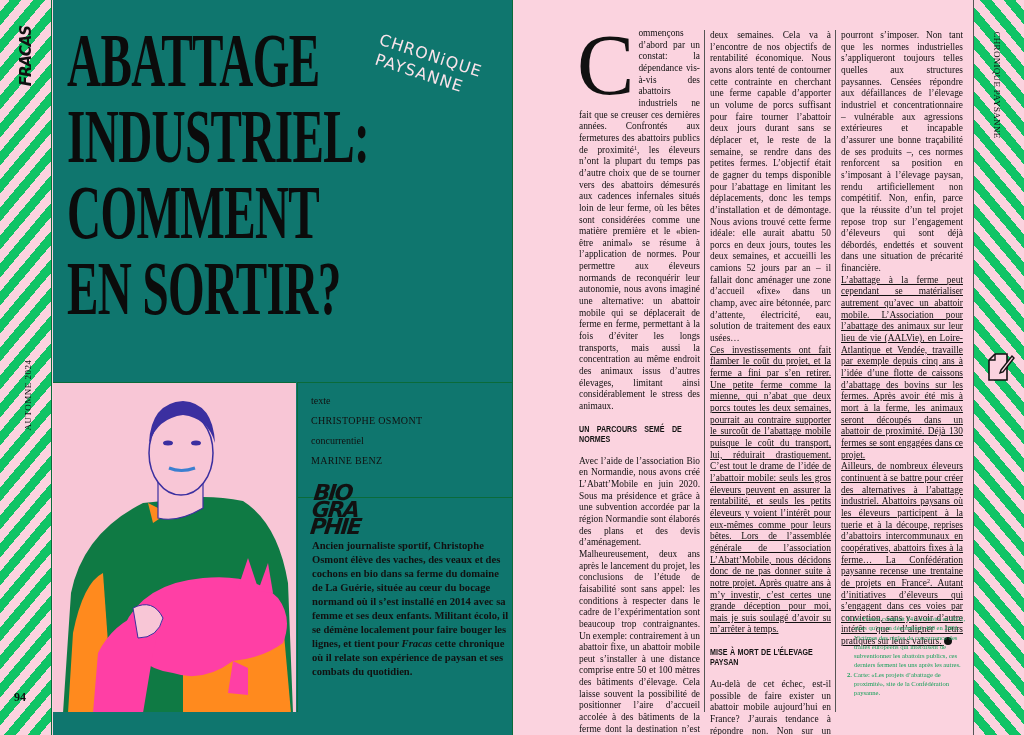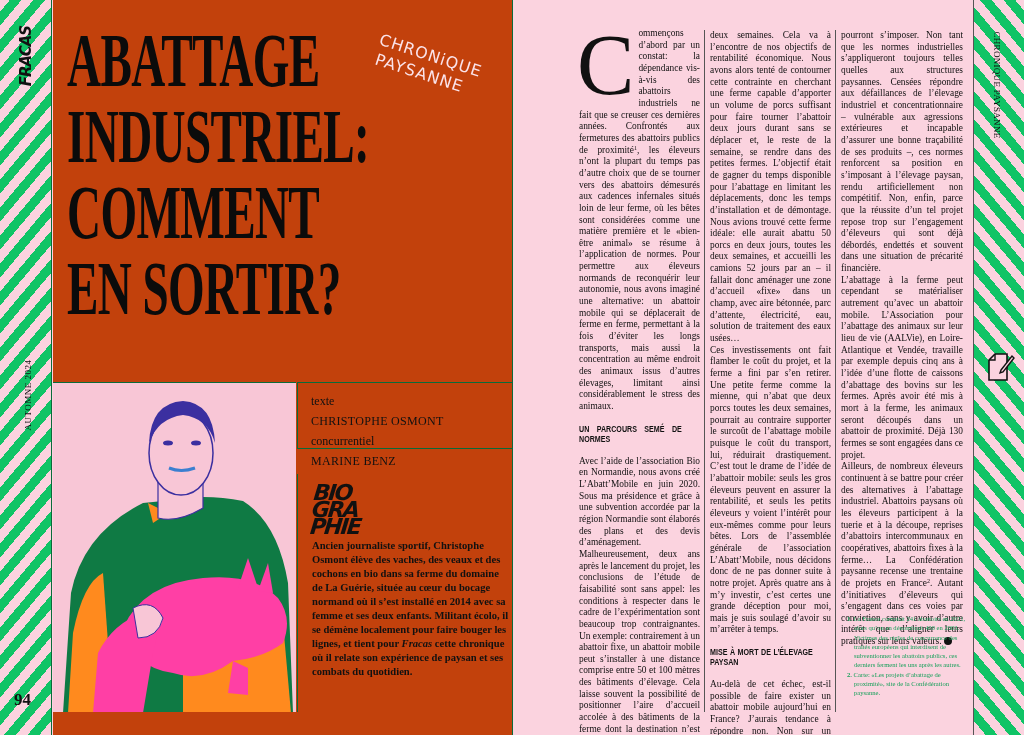--- a/index.html
+++ b/index.html
@@ -19,55 +19,55 @@
   }
   .logo-vertical span {
     transform: rotate(-90deg); font-family: "DejaVu Sans", sans-serif; font-weight: 900; font-style: italic;
     font-size: 15px; letter-spacing: -1px; white-space: nowrap; color: #111;
   }
   .issue-vertical {
     position: absolute; left: 20px; top: 350px; width: 16px; height: 90px;
     display: flex; align-items: center; justify-content: center;
   }
   .issue-vertical span { transform: rotate(-90deg); font-size: 9px; white-space: nowrap; letter-spacing: 0.5px; }
-  .page-num { position: absolute; font-weight: bold; font-size: 17px; }
+  .page-num { position: absolute; font-weight: bold; font-size: 12px; }
   .page-num.left { left: 14px; top: 690px; }
   .page-num.right { left: 1034px; top: 692px; }
 
   .section-vertical {
     position: absolute; left: 988px; top: 25px; width: 16px; height: 120px;
     display: flex; align-items: center; justify-content: center;
   }
   .section-vertical span { transform: rotate(90deg); font-size: 9px; white-space: nowrap; letter-spacing: 0.3px; }
   .edit-icon { position: absolute; left: 985px; top: 350px; width: 30px; height: 34px; }
 
   
   .green-page {
-    position: absolute; left: 53px; top: 0; width: 459px; height: 735px; background: #c2410c;
+    position: absolute; left: 53px; top: 0; width: 459px; height: 735px; background: #0f766e;
   }
   .headline {
     position: absolute; left: 14px; top: 22px; width: 420px;
     font-family: "Liberation Serif", serif; line-height: 76px; color: #0b0b0b;
   }
   .headline .l { display: block; font-size: 76px; transform: scaleX(0.62); transform-origin: left; white-space: nowrap; letter-spacing: -1px; }
   .headline .l.bold { font-weight: bold; }
   .chronique-tag {
     position: absolute; left: 330px; top: 30px; color: #fbe3ea;
     font-family: "DejaVu Sans", sans-serif; font-size: 16px; line-height: 20px; transform: rotate(18deg); transform-origin: left top;
     letter-spacing: 1px;
   }
   .chronique-tag div:nth-child(2) { margin-left: 2px; }
 
   .illustration {
     position: absolute; left: 0; top: 382px; width: 243px; height: 330px; background: #f8c6d6;
     border-top: 1px solid #0a6b3a; overflow: hidden;
   }
   .credits {
-    position: absolute; left: 244px; top: 382px; width: 215px; height: 67px; border-left: 1px solid #0a6b3a; border-top: 1px solid #0a6b3a; border-bottom: 1px solid #0a6b3a;
-    padding: 8px 16px 0 13px; font-family: "Liberation Serif", serif; font-size: 12px; line-height: 20px;
+    position: absolute; left: 244px; top: 382px; width: 215px; height: 116px; border-left: 1px solid #0a6b3a; border-top: 1px solid #0a6b3a; border-bottom: 1px solid #0a6b3a;
+    padding: 8px 16px 0 13px; font-family: "Liberation Serif", serif; font-size: 10px; line-height: 20px;
   }
   .credits .name { letter-spacing: 0.3px; }
   .bio {
     position: absolute; left: 244px; top: 474px; width: 215px; height: 238px; border-left: 1px solid #0a6b3a;
     padding: 10px 0 0 14px;
   }
   .bio-logo {
     font-family: "DejaVu Sans", sans-serif; font-weight: 900; font-style: italic; font-size: 22px; line-height: 17px;
     letter-spacing: -2px; transform: skewX(-6deg);
   }
@@ -77,21 +77,21 @@
   
   .pink-page { position: absolute; left: 512px; top: 0; width: 461px; height: 735px; background: #fbd3df; border-left: 1px solid #0a6b3a; }
   .col { position: absolute; top: 28px; width: 121px; font-size: 9.4px; line-height: 11.65px; text-align: justify; hyphens: auto; }
   .col1 { left: 66px; }
   .col2 { left: 197px; top: 30px; }
   .col3 { left: 328px; top: 30px; width: 122px; }
   .rule { position: absolute; top: 30px; width: 1px; height: 682px; background: #555; }
   .rule.r1 { left: 191px; } .rule.r2 { left: 322px; }
   .dropcap { float: left; font-size: 86px; line-height: 66px; margin: 4px 4px 0 -2px; font-family: "Liberation Serif", serif; }
   .subhead { font-family: "Liberation Sans", sans-serif; font-weight: bold; font-size: 8.4px; line-height: 10px; margin: 11px 0 12px; transform: scaleX(0.85); transform-origin: left; text-transform: uppercase; }
-  .para + .para { text-indent: 0; }
+  .para + .para { text-indent: 0; text-decoration: underline; }
   .endmark { display: inline-block; width: 8px; height: 8px; border-radius: 50%; background: #111; vertical-align: -1px; }
   .footnotes { position: absolute; left: 334px; top: 614px; width: 122px; font-size: 6.6px; line-height: 9.3px; color: #16a05a; }
   .footnotes b { font-weight: bold; }
   .fn { padding-left: 7px; text-indent: -7px; }
   sup { font-size: 6px; vertical-align: 3px; line-height: 0; }
 </style>
 </head>
 <body>
 
 <div class="stripes left"></div>

